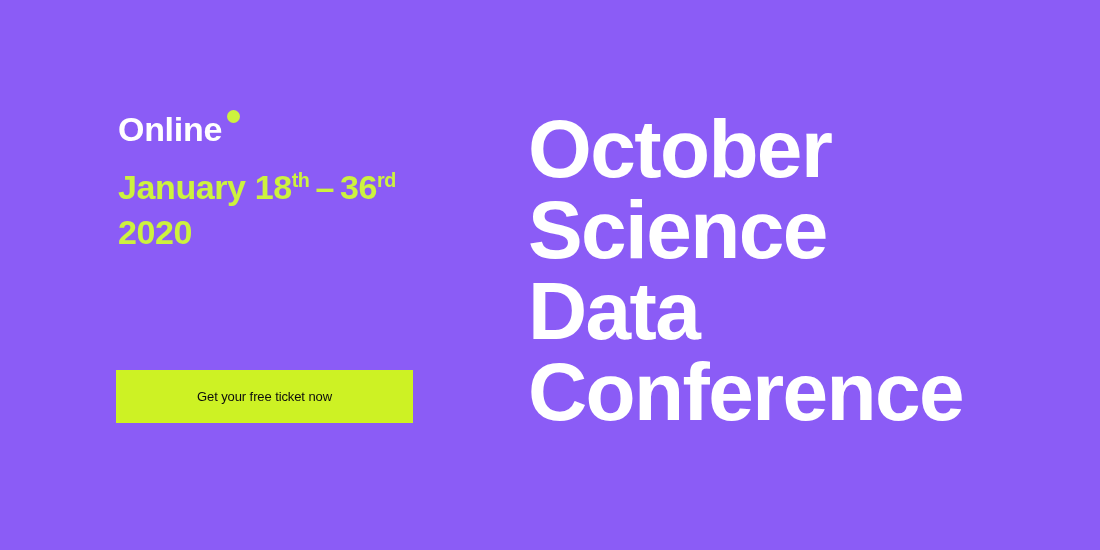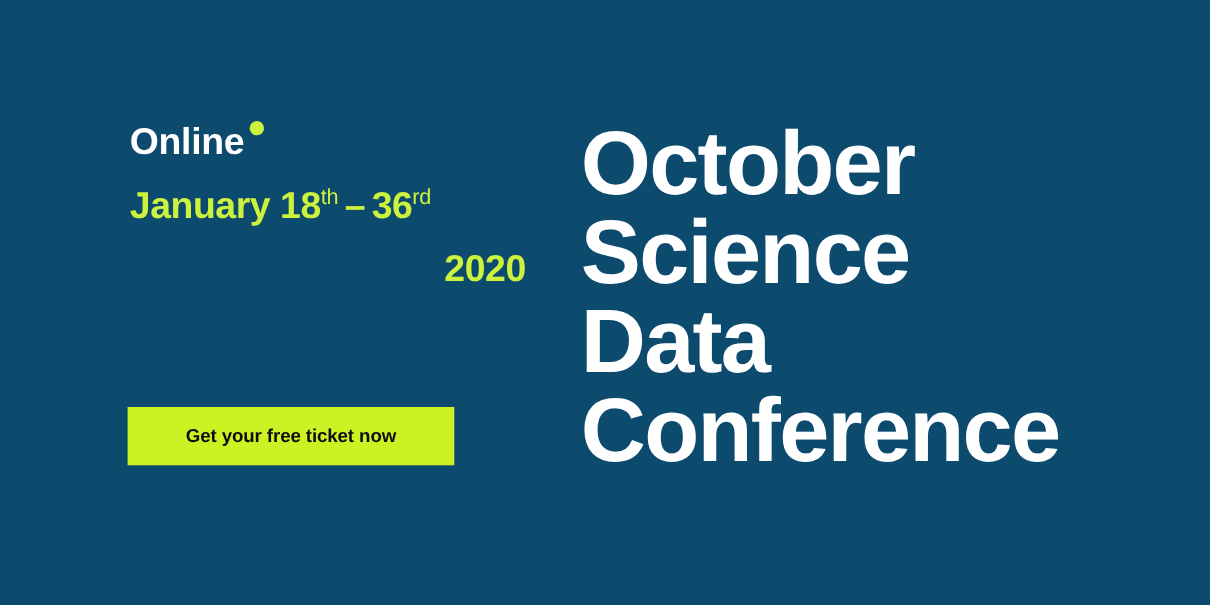--- a/index.html
+++ b/index.html
@@ -8,21 +8,21 @@
     padding: 0;
   }
   body {
     font-family: "Liberation Sans", "DejaVu Sans", sans-serif;
     background: #2148f7;
   }
   #banner {
     position: relative;
     width: 1100px;
     height: 550px;
-    background: #0c4a6e;
+    background: #8b5cf6;
     overflow: hidden;
   }
 
   
   #left-col {
     position: absolute;
     left: 118px;
     top: 112px;
     width: 360px;
   }
@@ -50,26 +50,26 @@
   }
   .date-line {
     font-size: 34px;
     font-weight: 700;
     color: #cdf23e;
     letter-spacing: -0.4px;
     line-height: 1;
     white-space: nowrap;
   }
   #date-range { margin-top: 24px; }
-  #date-year  { margin-top: 23px; text-align: right; }
+  #date-year  { margin-top: 11px; }
   .ord {
     font-size: 0.58em;
     vertical-align: super;
     line-height: 0;
-    font-weight: 400;
+    font-weight: 700;
   }
   .dash { padding: 0 6px; }
 
   
   #cta-button {
     position: absolute;
     left: 116px;
     top: 370px;
     width: 297px;
     height: 53px;
@@ -77,22 +77,22 @@
     border: 0;
     padding: 0;
     display: flex;
     align-items: center;
     justify-content: center;
     cursor: pointer;
     border-radius: 0;
   }
   #cta-label {
     font-family: "Liberation Sans", "DejaVu Sans", sans-serif;
-    font-size: 17px;
-    font-weight: 700;
+    font-size: 13px;
+    font-weight: 400;
     color: #0d0d0d;
     letter-spacing: -0.1px;
     line-height: 1;
   }
 
   
   #headline {
     position: absolute;
     left: 528px;
     top: 108px;

